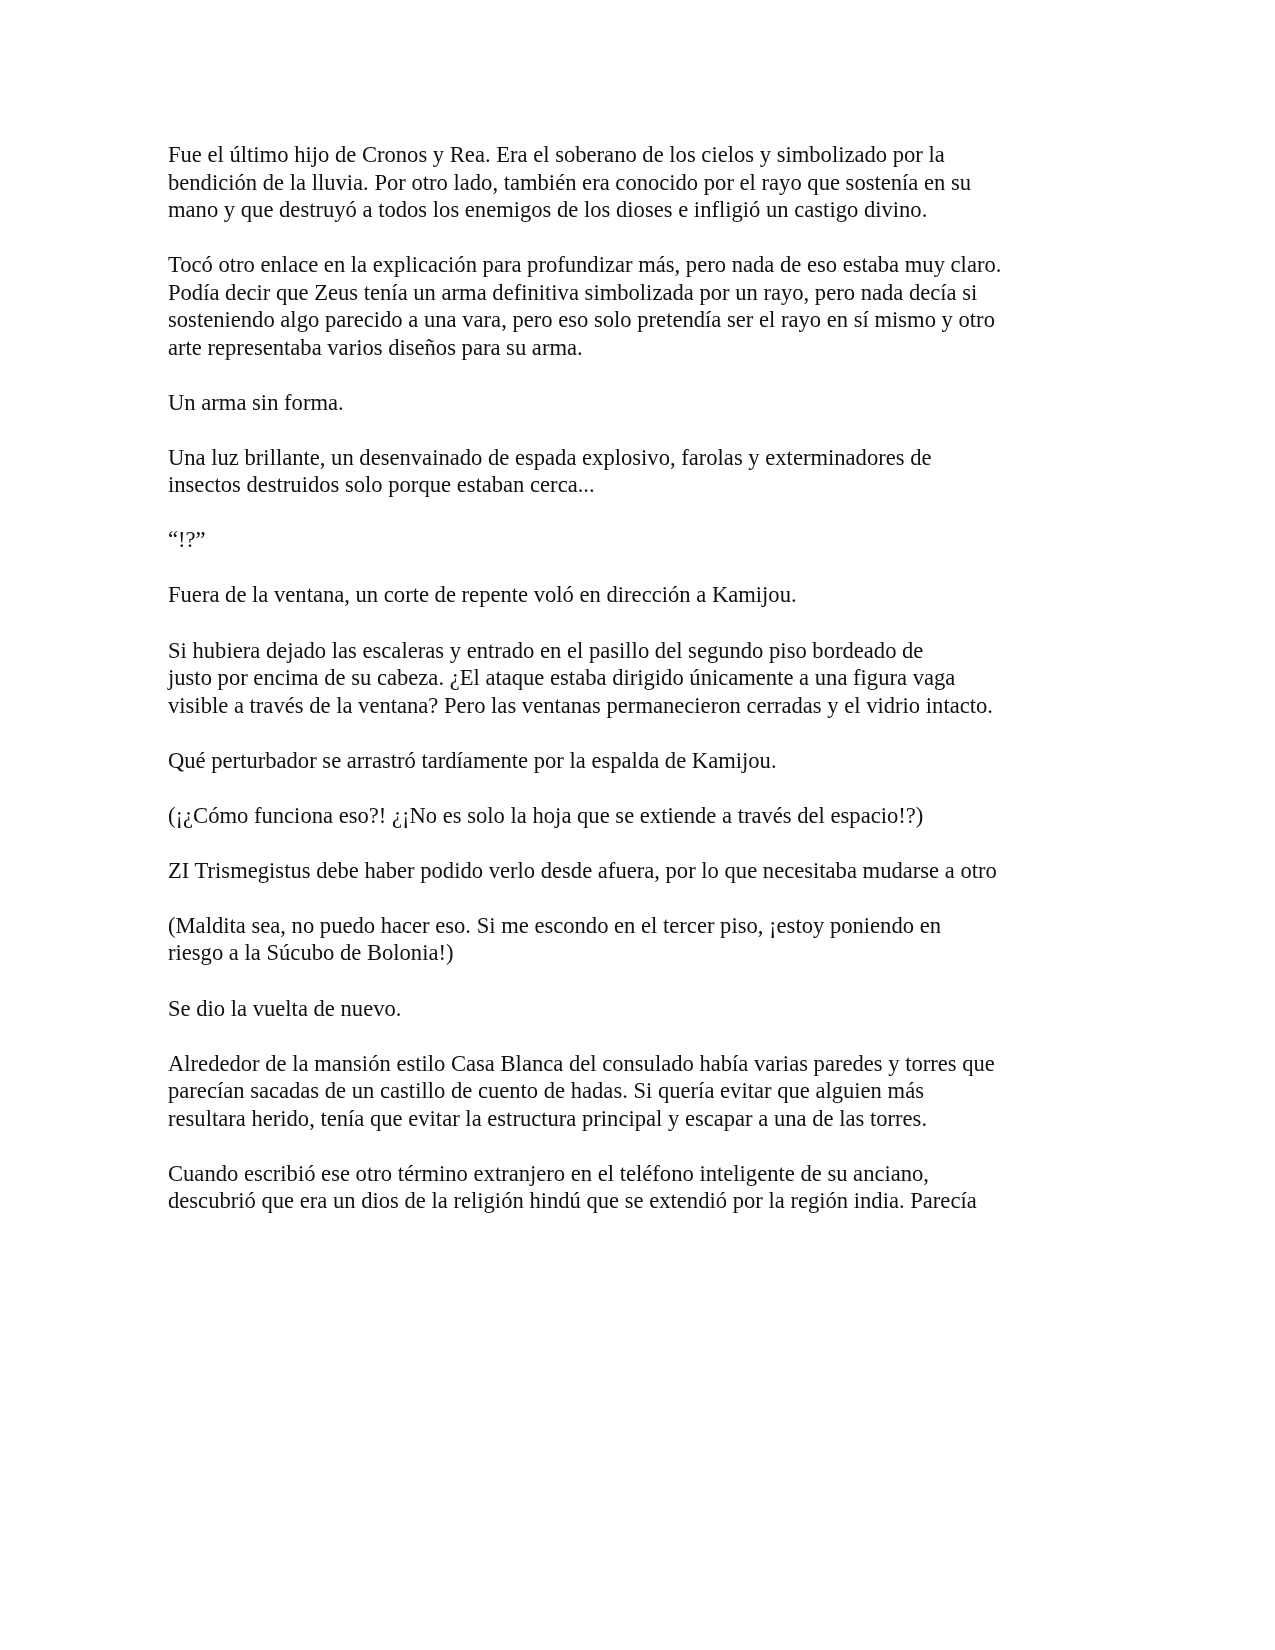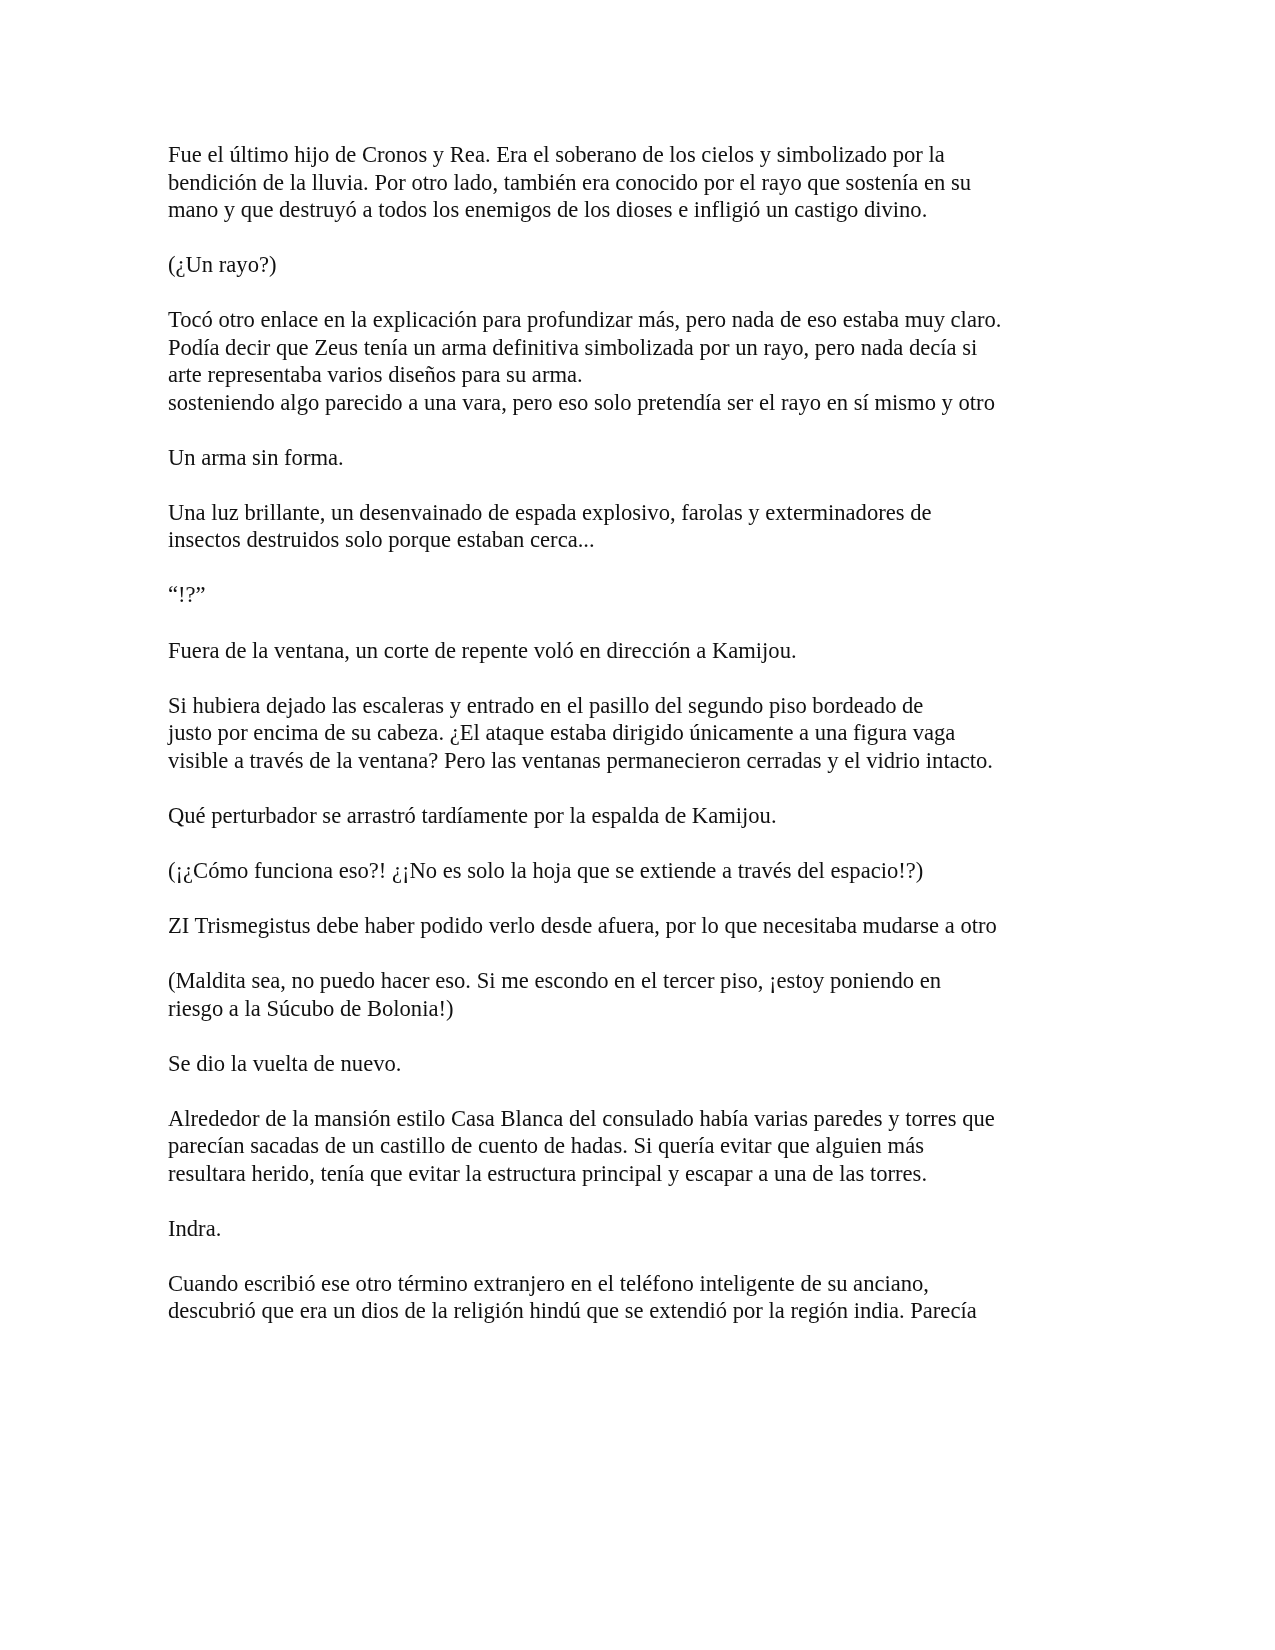--- a/index.html
+++ b/index.html
@@ -46,29 +46,26 @@
 
 <div class="page">
   <div class="content">
 
     <p class="para">
       <span class="line">Fue el último hijo de Cronos y Rea. Era el soberano de los cielos y simbolizado por la</span>
       <span class="line">bendición de la lluvia. Por otro lado, también era conocido por el rayo que sostenía en su</span>
       <span class="line">mano y que destruyó a todos los enemigos de los dioses e infligió un castigo divino.</span>
     </p>
 
-    <p class="para">
-      <span class="line">(¿Un rayo?)</span>
-    </p>
 
     <p class="para">
       <span class="line">Tocó otro enlace en la explicación para profundizar más, pero nada de eso estaba muy claro.</span>
       <span class="line">Podía decir que Zeus tenía un arma definitiva simbolizada por un rayo, pero nada decía si</span>
+      <span class="line">sosteniendo algo parecido a una vara, pero eso solo pretendía ser el rayo en sí mismo y otro</span>
       <span class="line">arte representaba varios diseños para su arma.</span>
-      <span class="line">sosteniendo algo parecido a una vara, pero eso solo pretendía ser el rayo en sí mismo y otro</span>
     </p>
 
     <p class="para">
       <span class="line">Un arma sin forma.</span>
     </p>
 
     <p class="para">
       <span class="line">Una luz brillante, un desenvainado de espada explosivo, farolas y exterminadores de</span>
       <span class="line">insectos destruidos solo porque estaban cerca...</span>
     </p>
@@ -107,23 +104,20 @@
     <p class="para">
       <span class="line">Se dio la vuelta de nuevo.</span>
     </p>
 
     <p class="para">
       <span class="line">Alrededor de la mansión estilo Casa Blanca del consulado había varias paredes y torres que</span>
       <span class="line">parecían sacadas de un castillo de cuento de hadas. Si quería evitar que alguien más</span>
       <span class="line">resultara herido, tenía que evitar la estructura principal y escapar a una de las torres.</span>
     </p>
 
-    <p class="para">
-      <span class="line">Indra.</span>
-    </p>
 
     <p class="para">
       <span class="line">Cuando escribió ese otro término extranjero en el teléfono inteligente de su anciano,</span>
       <span class="line">descubrió que era un dios de la religión hindú que se extendió por la región india. Parecía</span>
     </p>
 
   </div>
 </div>
 
 </body></html>

